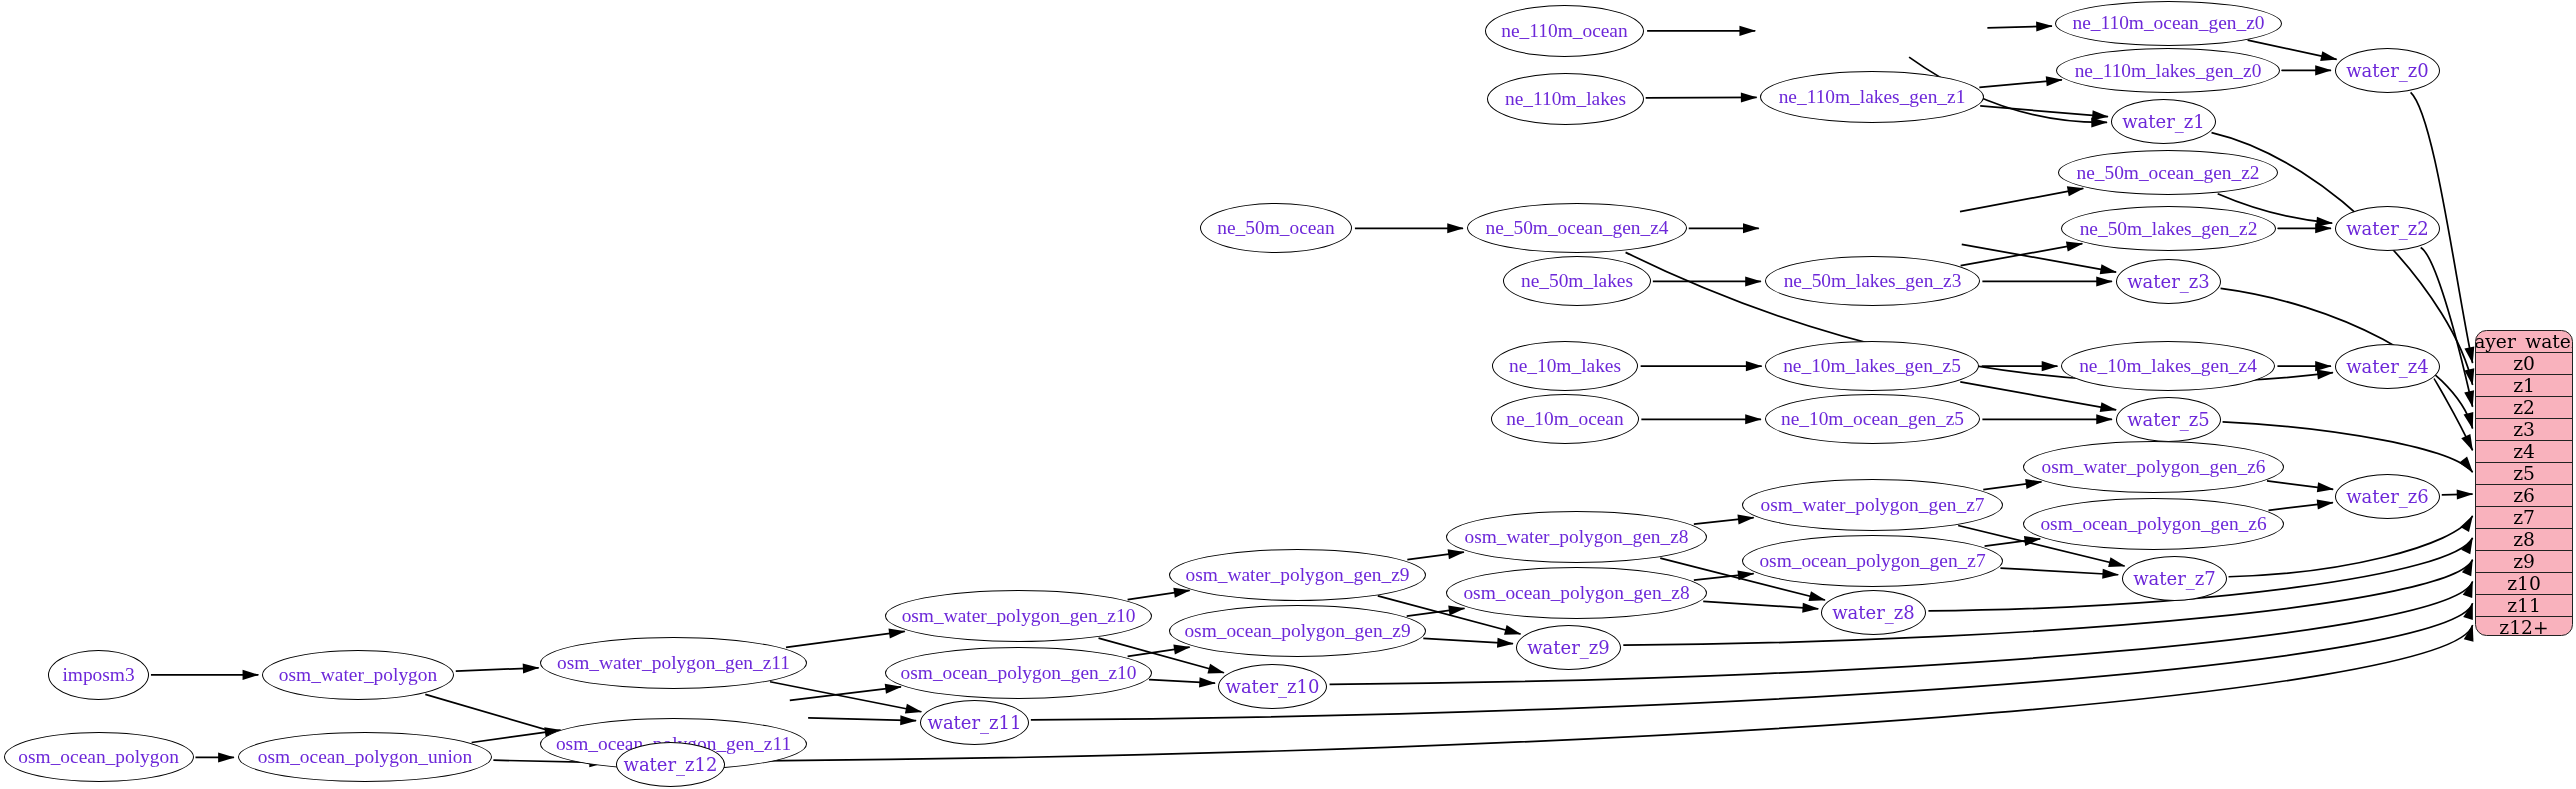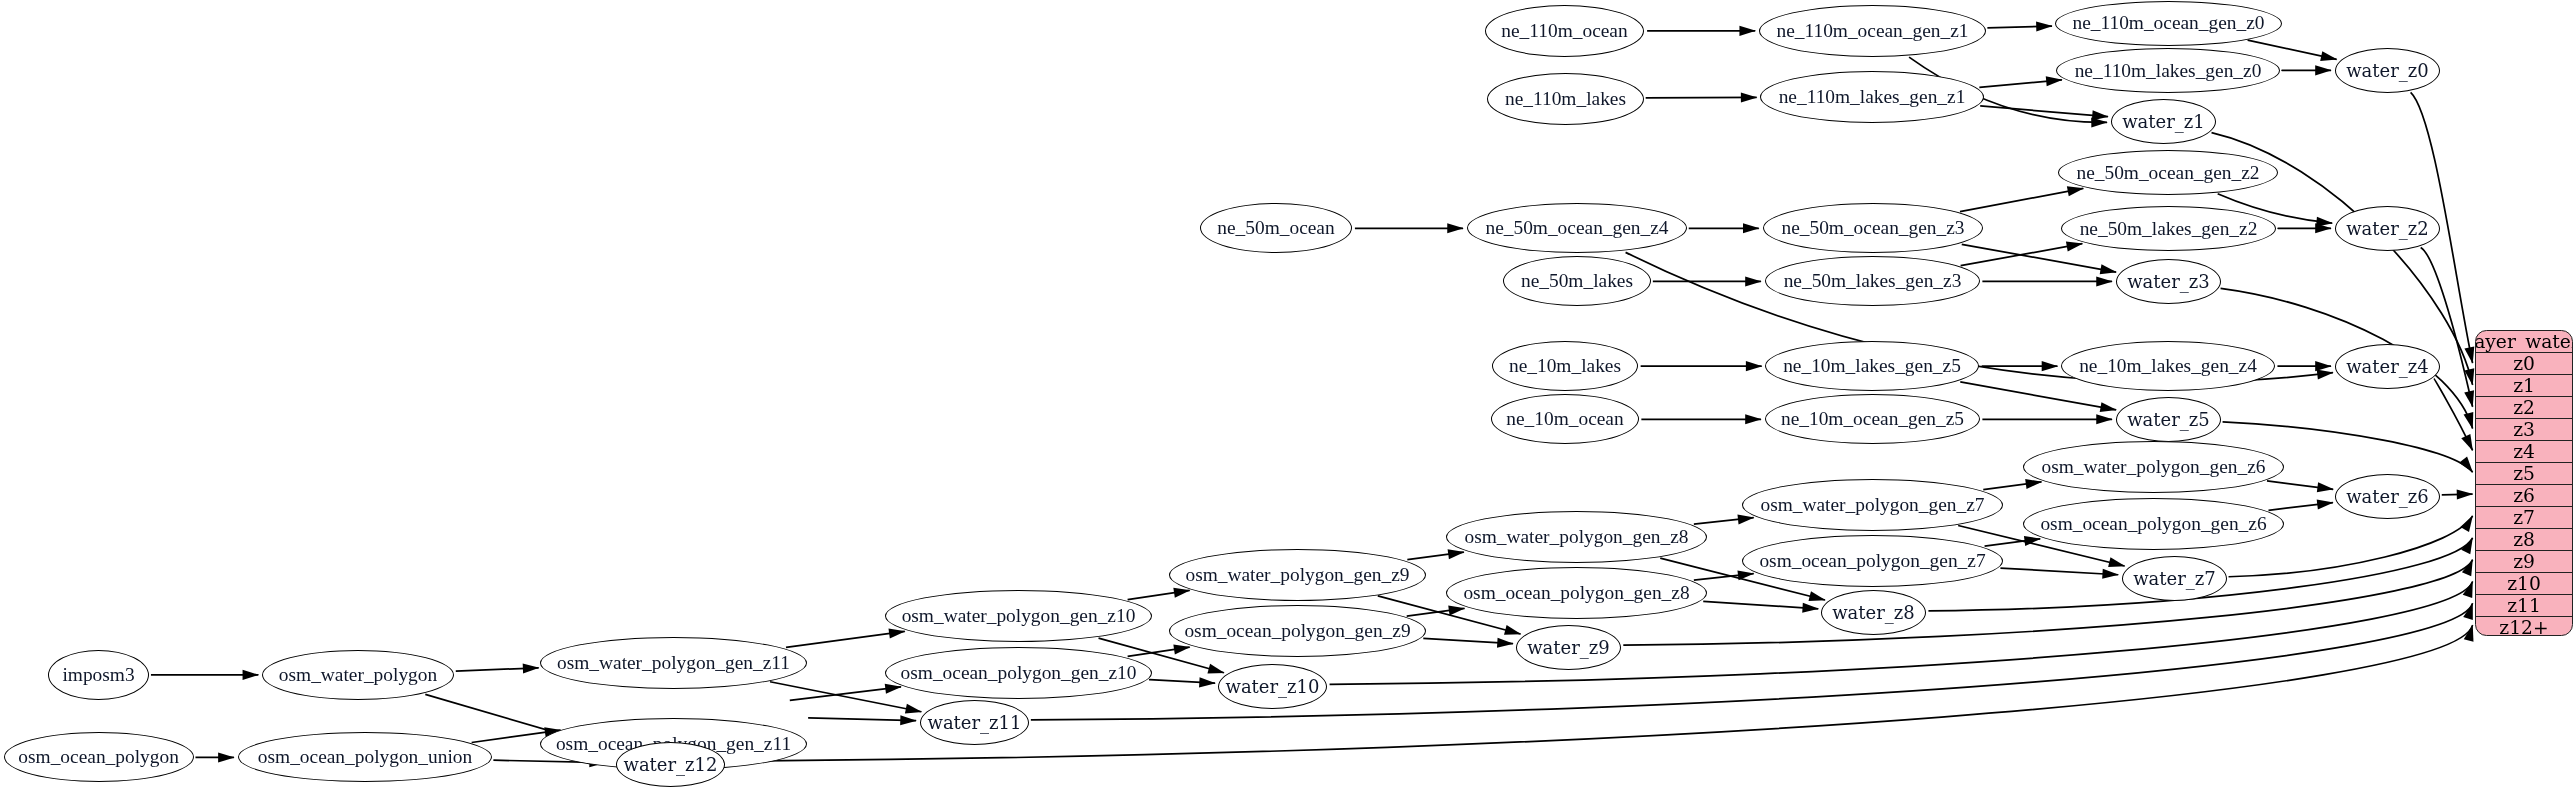--- a/index.html
+++ b/index.html
@@ -1,21 +1,21 @@
 <!DOCTYPE html>
 <html style="font-size:11.5px"><head>
 <meta charset="utf-8">
 <style>
   html,body{margin:0;padding:0;background:#ffffff;}
   #canvas{position:relative;width:2576px;height:789px;background:#ffffff;overflow:hidden;
           font-family:"Liberation Serif", serif;}
   #edges{position:absolute;left:0;top:0;width:2576px;height:789px;}
   .node{position:absolute;display:flex;align-items:center;justify-content:center;
         background:#ffffff;border:1.7px solid #000;border-radius:50%;box-sizing:border-box;}
-  .node span{font-size:19.4px;color:#0f172a;white-space:nowrap;line-height:1;}
+  .node span{font-size:19.4px;color:#6d28d9;white-space:nowrap;line-height:1;}
   .node.slab span{font-family:"DejaVu Serif", serif;font-size:18px;}
   #record{position:absolute;box-sizing:border-box;border:1.8px solid #222;border-radius:11.5px;
           overflow:hidden;display:flex;flex-direction:column;
           font-family:"DejaVu Serif", serif;}
   #record .rrow{flex:1;display:flex;align-items:center;justify-content:center;
           font-size:18.7px;color:#000;border-top:1.4px solid #222;box-sizing:border-box;}
   #record .rrow:first-child{border-top:none;}
 </style>
 </head>
 <body>
@@ -105,23 +105,20 @@
       <div class="rrow">z7</div>
       <div class="rrow">z8</div>
       <div class="rrow">z9</div>
       <div class="rrow">z10</div>
       <div class="rrow">z11</div>
       <div class="rrow">z12+</div>
     </div>
 <div class="node" style="left: 1485px; top: 5px; width: 159px; height: 52px; background: rgb(255, 255, 255); border-color: rgb(0, 0, 0);">
       <span>ne_110m_ocean</span>
     </div>
-    <div class="node" style="left: 1759px; top: 5px; width: 227px; height: 52px; background: rgb(255, 255, 255); border-color: rgb(0, 0, 0);">
-      <span>ne_110m_ocean_gen_z1</span>
-    </div>
     <div class="node" style="left: 2055px; top: 0.7px; width: 227px; height: 45px; background: rgb(255, 255, 255); border-color: rgb(0, 0, 0);">
       <span>ne_110m_ocean_gen_z0</span>
     </div>
     <div class="node" style="left: 1487px; top: 73px; width: 157px; height: 52px; background: rgb(255, 255, 255); border-color: rgb(0, 0, 0);">
       <span>ne_110m_lakes</span>
     </div>
     <div class="node" style="left: 1760px; top: 71px; width: 224px; height: 52px; background: rgb(255, 255, 255); border-color: rgb(0, 0, 0);">
       <span>ne_110m_lakes_gen_z1</span>
     </div>
     <div class="node" style="left: 2056px; top: 48px; width: 224px; height: 45px; background: rgb(255, 255, 255); border-color: rgb(0, 0, 0);">
@@ -131,23 +128,20 @@
       <span>water_z0</span>
     </div>
     <div class="node slab" style="left: 2111px; top: 99px; width: 105px; height: 45px; background: rgb(255, 255, 255); border-color: rgb(0, 0, 0);">
       <span>water_z1</span>
     </div>
     <div class="node" style="left: 1200px; top: 203px; width: 152px; height: 50px; background: rgb(255, 255, 255); border-color: rgb(0, 0, 0);">
       <span>ne_50m_ocean</span>
     </div>
     <div class="node" style="left: 1467px; top: 203px; width: 220px; height: 50px; background: rgb(255, 255, 255); border-color: rgb(0, 0, 0);">
       <span>ne_50m_ocean_gen_z4</span>
-    </div>
-    <div class="node" style="left: 1763px; top: 203px; width: 220px; height: 50px; background: rgb(255, 255, 255); border-color: rgb(0, 0, 0);">
-      <span>ne_50m_ocean_gen_z3</span>
     </div>
     <div class="node" style="left: 2058px; top: 150px; width: 220px; height: 45px; background: rgb(255, 255, 255); border-color: rgb(0, 0, 0);">
       <span>ne_50m_ocean_gen_z2</span>
     </div>
     <div class="node" style="left: 1503px; top: 256px; width: 148px; height: 50px; background: rgb(255, 255, 255); border-color: rgb(0, 0, 0);">
       <span>ne_50m_lakes</span>
     </div>
     <div class="node" style="left: 1765px; top: 256px; width: 215px; height: 50px; background: rgb(255, 255, 255); border-color: rgb(0, 0, 0);">
       <span>ne_50m_lakes_gen_z3</span>
     </div>

